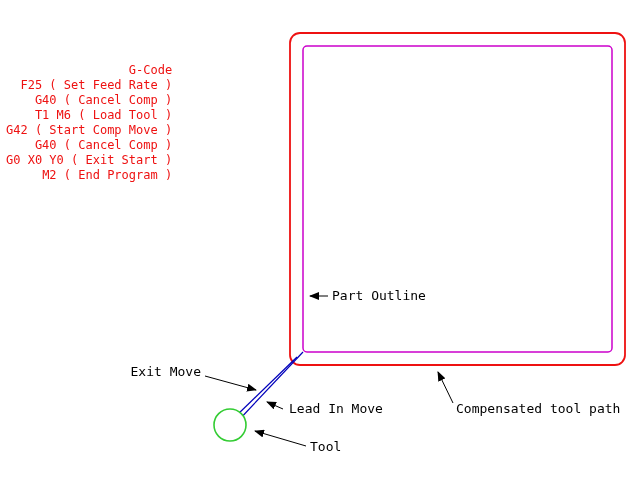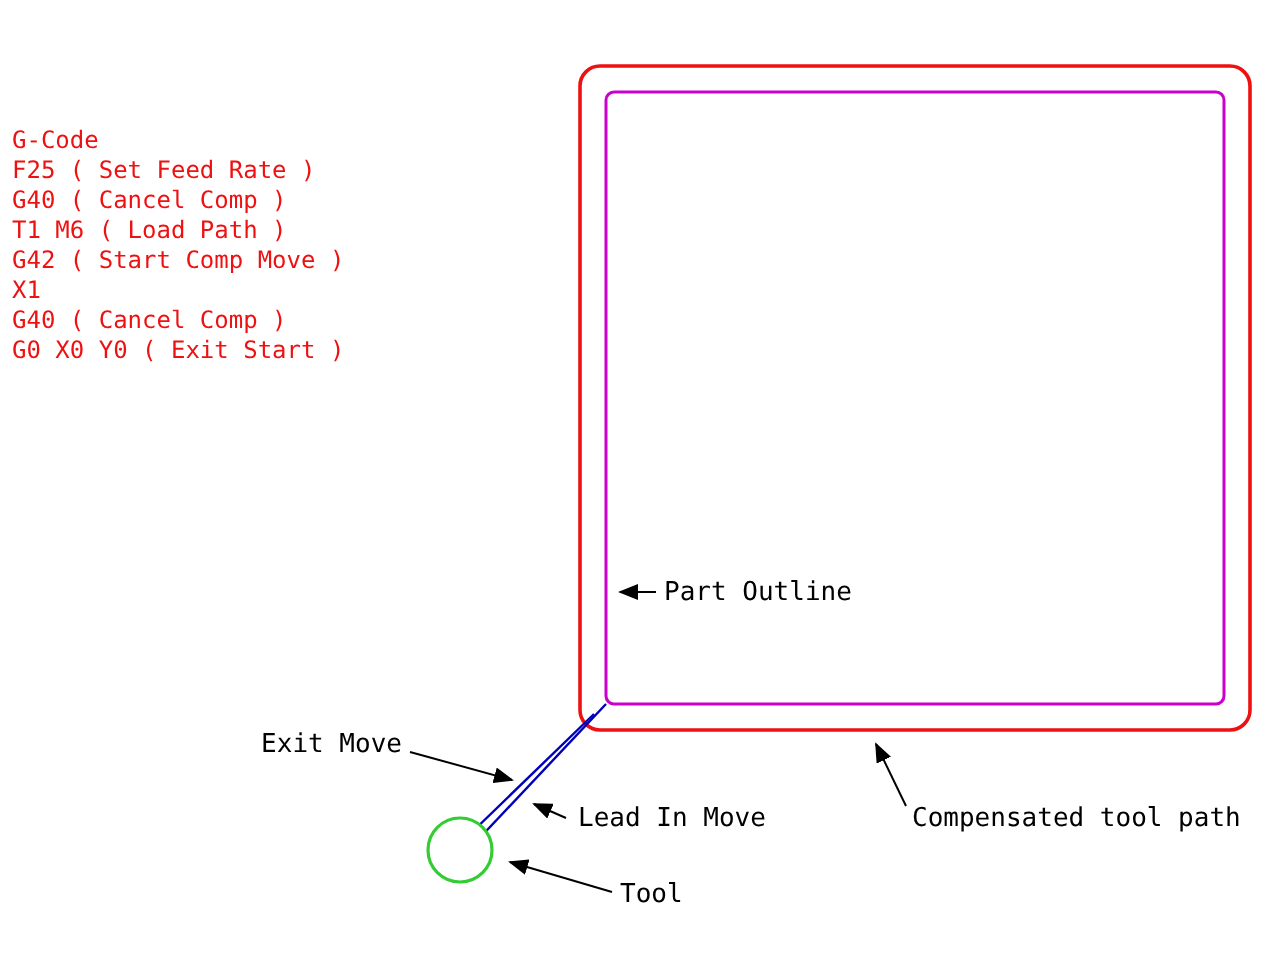--- a/index.html
+++ b/index.html
@@ -15,20 +15,21 @@
       overflow: hidden;
       font-family: "DejaVu Sans Mono", "Liberation Mono", monospace;
     }
     .gcode {
       position: absolute;
       left: 6px;
       top: 63px;
       color: #ee1111;
       font-size: 12px;
       line-height: 15px;
+      text-align: right;
     }
     .gcode div {
       white-space: pre;
     }
     svg.diagram {
       position: absolute;
       left: 0;
       top: 0;
     }
     .diagram-label {
@@ -77,20 +78,20 @@
 
     <text x="310" y="451" class="diagram-label">Tool</text>
 
     <text x="456" y="413" class="diagram-label">Compensated tool path</text>
   </svg>
 
   <div class="gcode">
     <div>G-Code</div>
     <div>F25 ( Set Feed Rate )</div>
     <div>G40 ( Cancel Comp )</div>
-    <div>T1 M6 ( Load Path )</div>
+    <div>T1 M6 ( Load Tool )</div>
     <div>G42 ( Start Comp Move )</div>
-    <div>X1</div>
     <div>G40 ( Cancel Comp )</div>
     <div>G0 X0 Y0 ( Exit Start )</div>
+    <div>M2 ( End Program )</div>
   </div>
 
 </div>
 
 </body></html>

